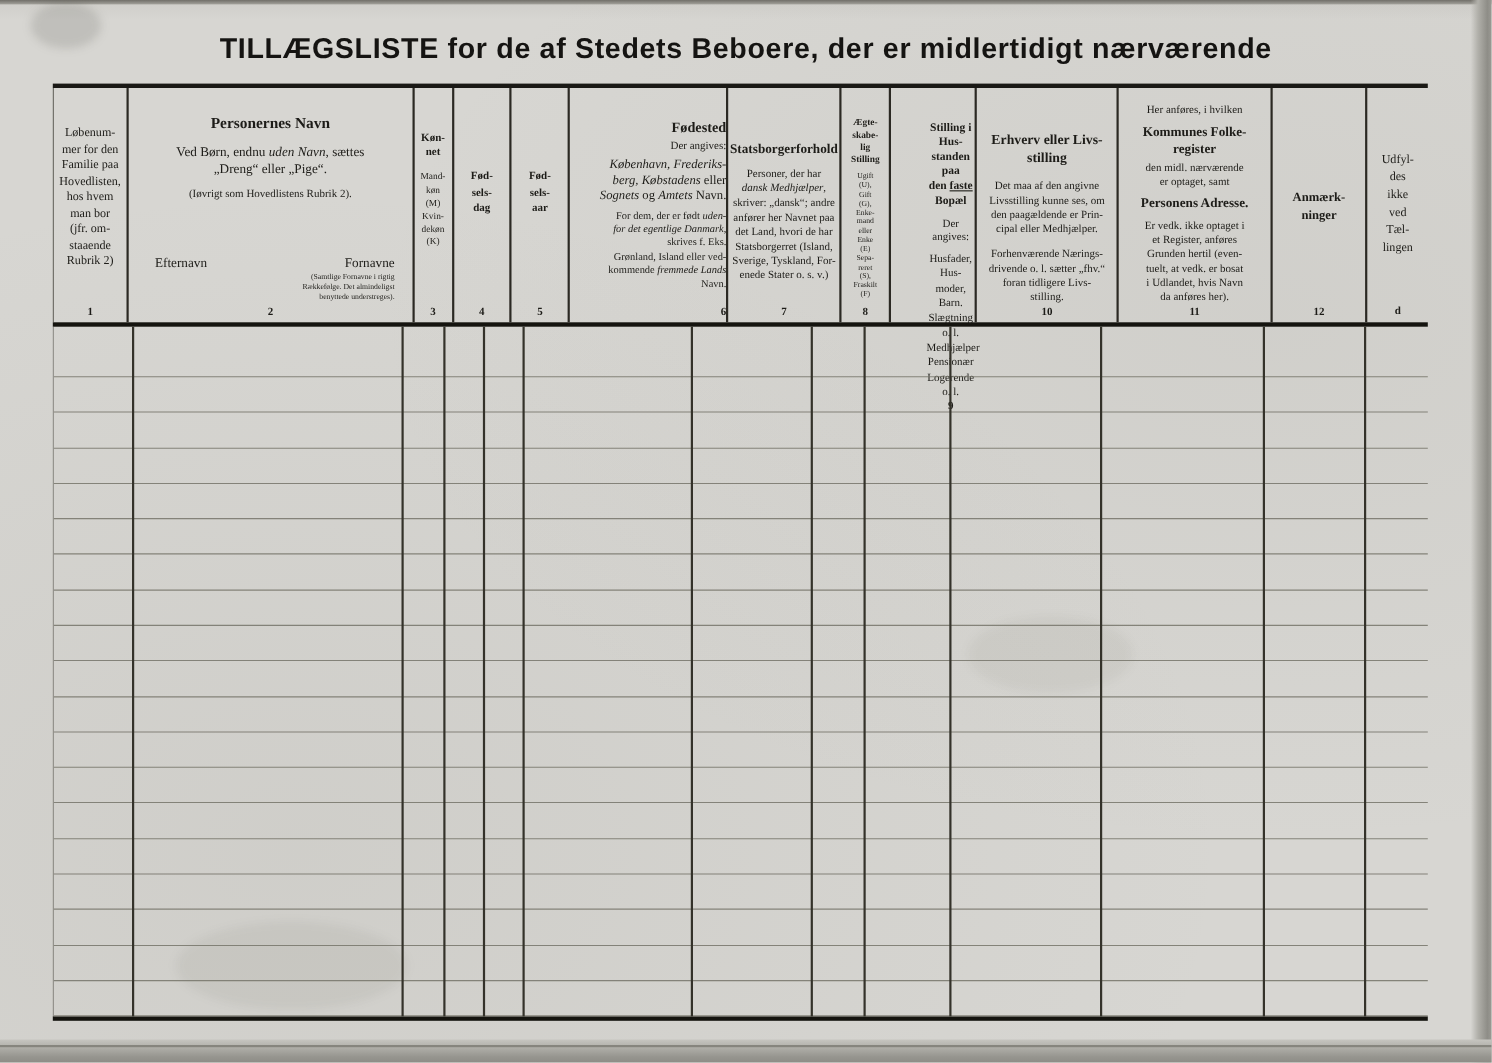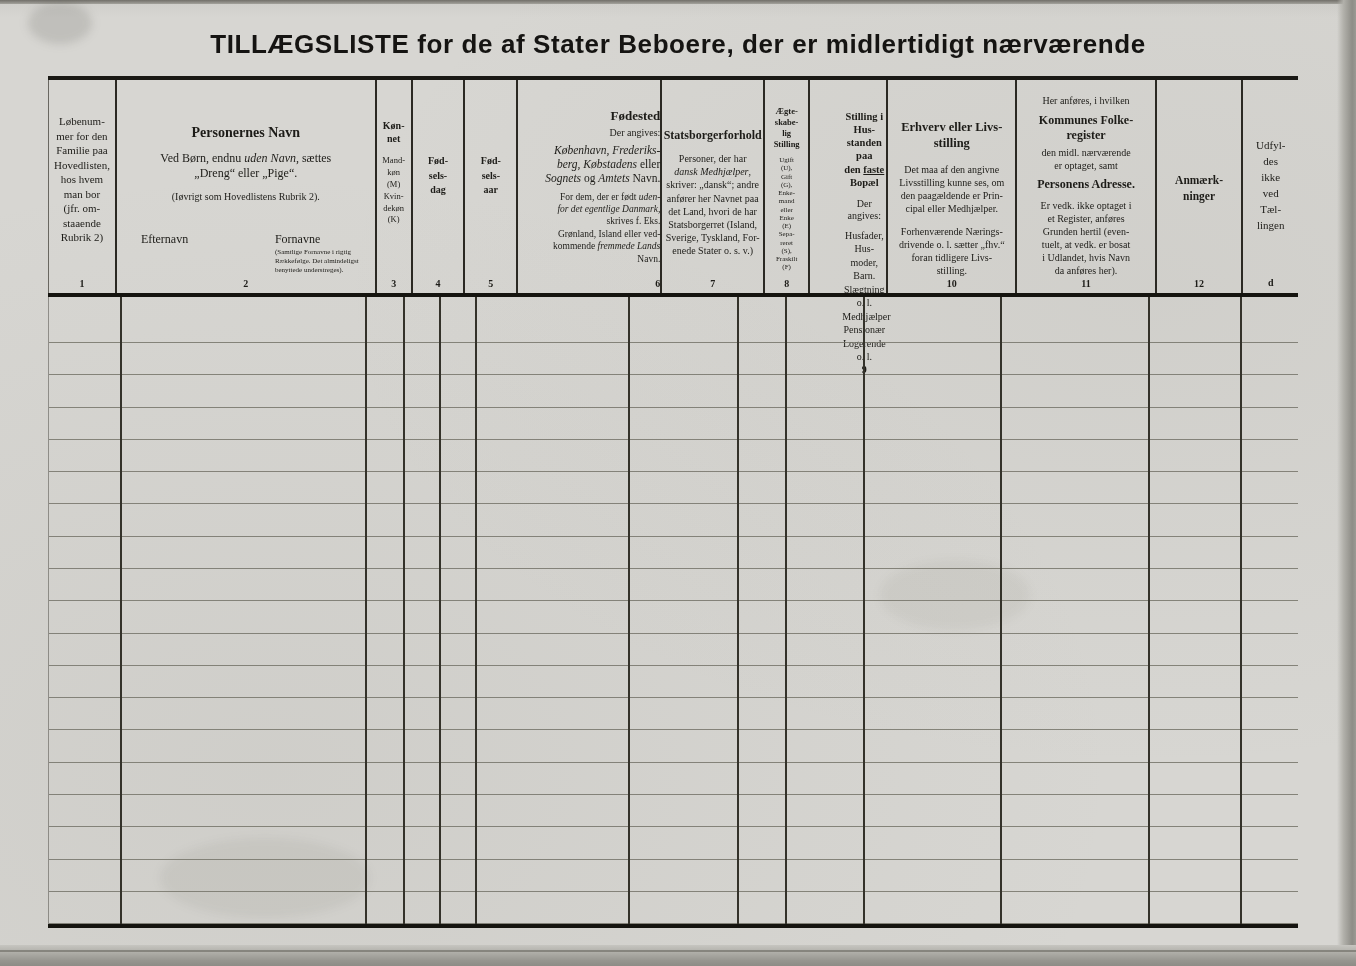--- a/index.html
+++ b/index.html
@@ -44,27 +44,27 @@
     box-sizing:border-box;border-right:2px solid #2b2923;
     display:flex;flex-direction:column;text-align:center;position:relative;
     line-height:1.25;
   }
   .hcol:last-child{border-right:none;}
   .num{margin-top:auto;font-size:10px;font-weight:700;padding-bottom:3px;}
   .ht{font-weight:700;}
   .hp,.hn,.hpre,.hsub{font-weight:400;}
 
   .c1{width:72px;padding-top:34px;font-size:11px;line-height:1.32;}
-  .c2{width:276px;padding-top:44px;}
+  .c2{width:276px;padding-top:24px;}
   .c2 .ht{font-size:14px;margin-bottom:9px;}
   .c2 .hp{font-size:12px;line-height:1.3;}
   .c2 .hn{font-size:10px;margin-top:9px;}
   .labels{margin-top:auto;display:flex;justify-content:space-between;align-items:flex-start;
     padding:0 16px 0 24px;font-size:12px;}
-  .fornavne{text-align:left;}
+  .fornavne{text-align:right;}
   .tiny{font-size:7px;line-height:1.3;margin-top:1px;font-weight:400;}
   .c2 .num{margin-top:2px;}
   .c3{width:38px;padding-top:40px;}
   .c3 .ht{font-size:10px;margin-bottom:10px;}
   .c3 .hp{font-size:8.5px;line-height:1.4;}
   .c4,.c5{width:56px;padding-top:74px;}
   .c4 .ht,.c5 .ht{font-size:10px;line-height:1.45;}
   .c6{width:153px;padding-top:28px;text-align:right;}
   .c6 .ht{font-size:13px;margin-bottom:3px;}
   .c6 .hsub{font-size:10px;margin-bottom:3px;}
@@ -111,21 +111,21 @@
 
 <div class="paper"></div>
 <div class="edge-top"></div>
 <div class="edge-right"></div>
 <div class="edge-bottom"></div>
 <div class="edge-bottom-line"></div>
 <div class="smudge s1"></div>
 <div class="smudge s2"></div>
 <div class="smudge s3"></div>
 
-<div class="title">TILLÆGSLISTE for de af Stater Beboere, der er midlertidigt nærværende</div>
+<div class="title">TILLÆGSLISTE for de af Stedets Beboere, der er midlertidigt nærværende</div>
 <div class="title-rule"></div>
 
 <div class="table">
 
   <div class="header-row">
 
     <div class="hcol c1">
       <div class="hp">Løbenum-<br>mer for den<br>Familie paa<br>Hovedlisten,<br>hos hvem<br>man bor<br>(jfr. om-<br>staaende<br>Rubrik 2)</div>
       <div class="num">1</div>
     </div>

